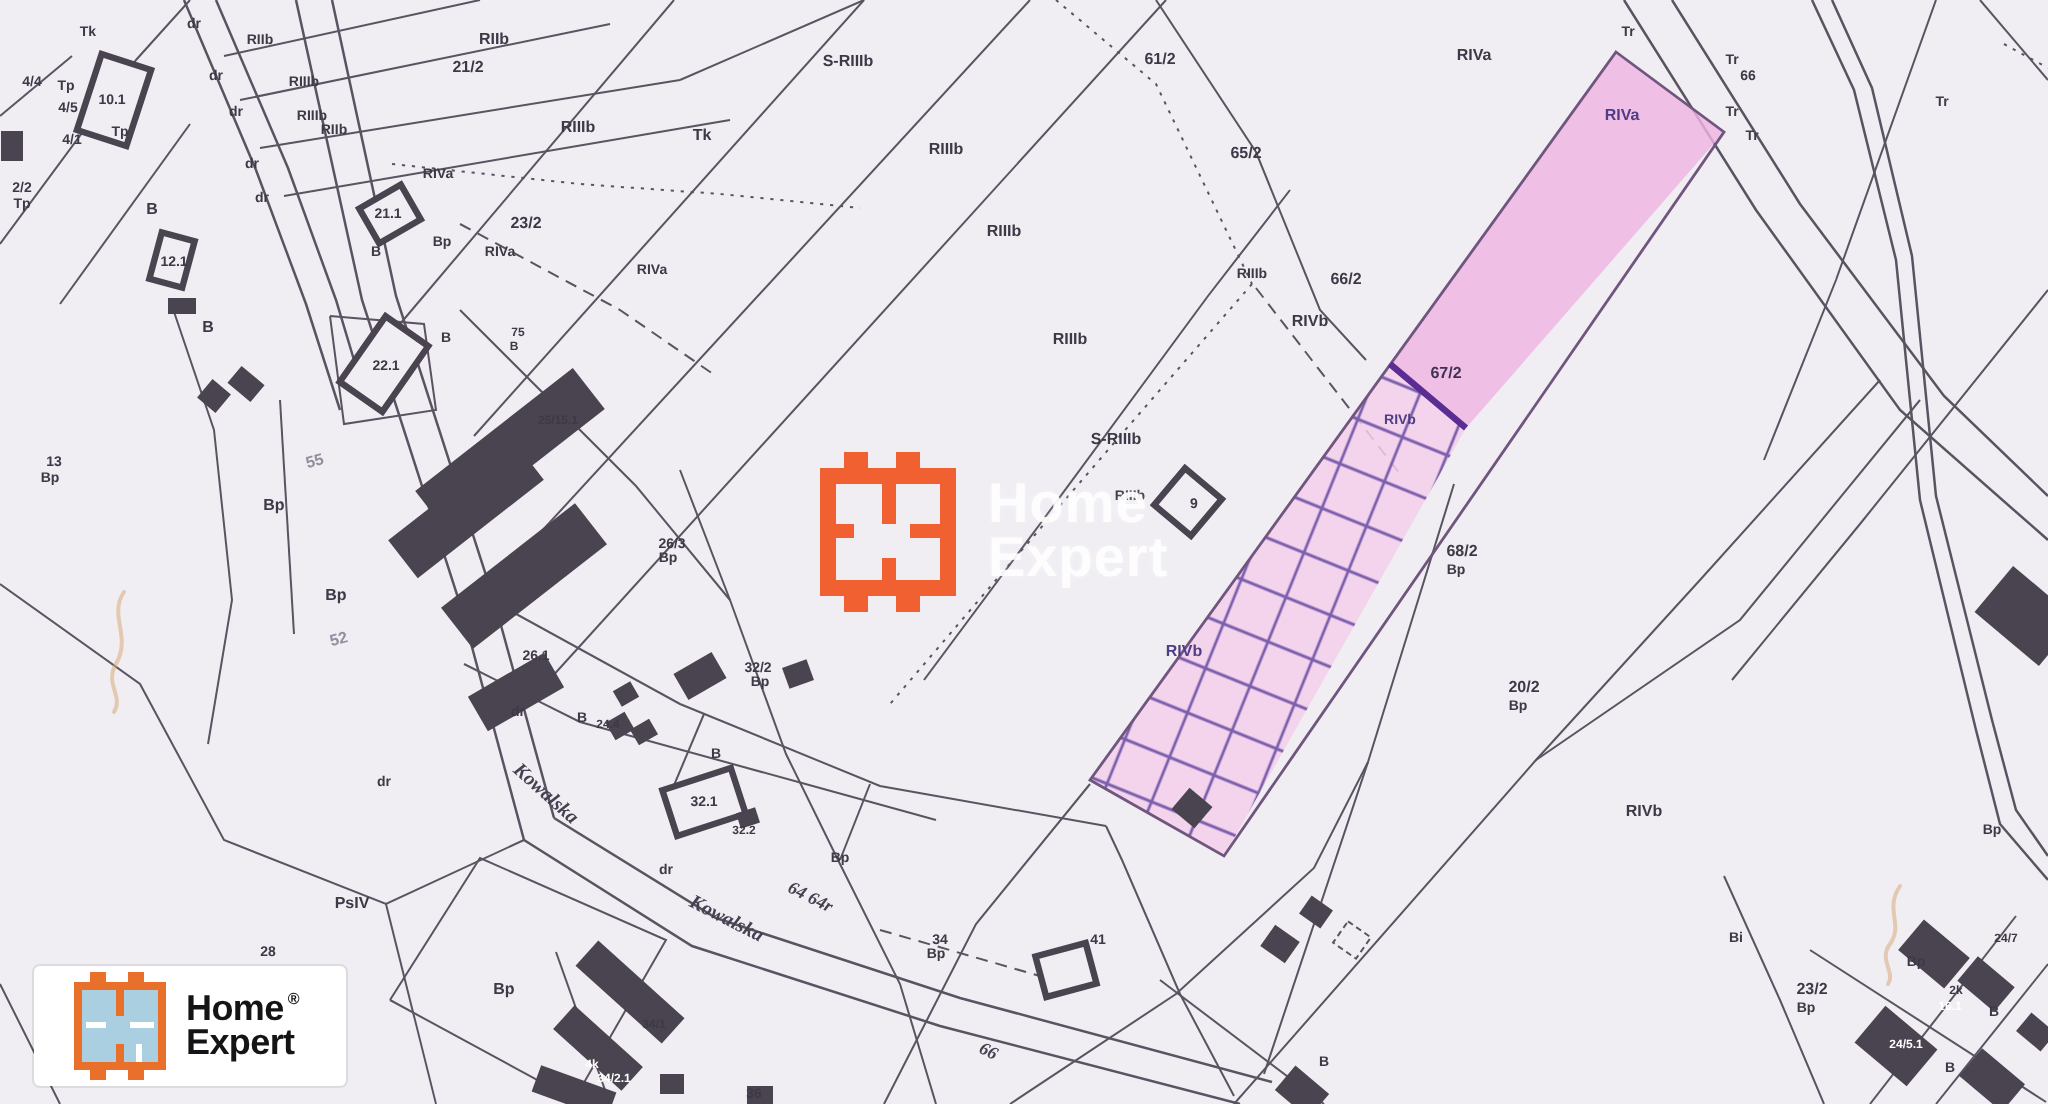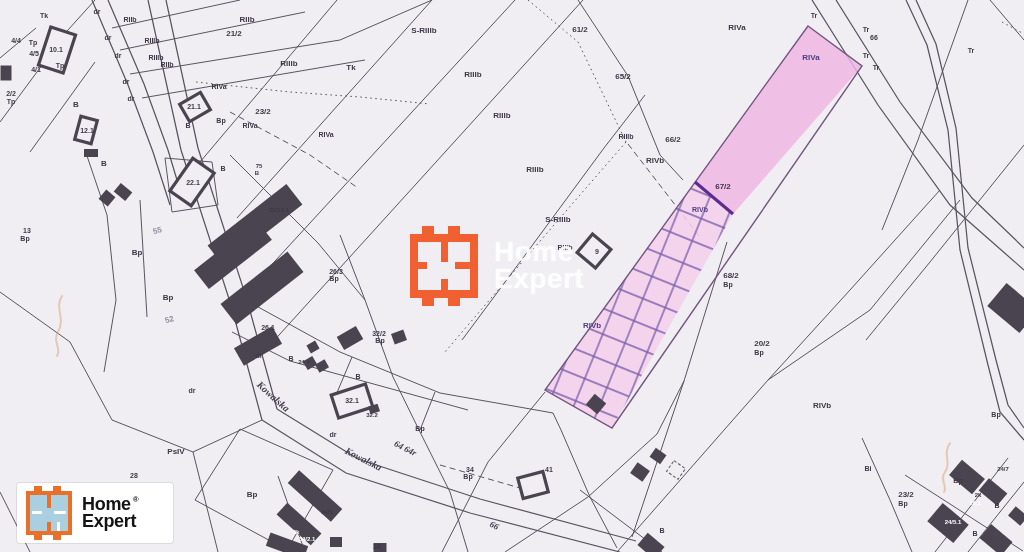--- a/index.html
+++ b/index.html
@@ -14,21 +14,21 @@
   .wm-icon .t1{top:-16px;left:4px;width:12px;height:9px;}
   .wm-icon .t2{top:-16px;left:30px;width:12px;height:9px;}
   .wm-icon .b1{bottom:-16px;left:4px;width:12px;height:9px;}
   .wm-icon .b2{bottom:-16px;left:30px;width:12px;height:9px;}
   .wm-icon .v1{left:44%;top:0;width:7px;height:20px;}
   .wm-icon .v2{left:44%;bottom:0;width:7px;height:11px;}
   .wm-icon .h1{right:0;top:20px;width:15px;height:7px;}
   .wm-icon .h2{left:0;top:20px;width:9px;height:7px;}
   .wm-text{margin-left:16px;font-weight:800;font-size:28px;line-height:.96;color:#ffffff;opacity:.93;letter-spacing:.5px;text-shadow:0 0 3px rgba(255,255,255,.35);}
   
-  .logo-card{position:absolute;left:17px;top:483px;width:156px;height:60px;background:#ffffff;border-radius:3px;display:flex;align-items:center;padding:0 9px;box-sizing:border-box;box-shadow:0 0 0 1px rgba(0,0,0,.08);}
+  .logo-card{position:absolute;left:17px;top:483px;width:156px;height:60px;background:#ffffff;border-radius:3px;display:flex;align-items:center;padding:0 20px;box-sizing:border-box;box-shadow:0 0 0 1px rgba(0,0,0,.08);}
   .logo-icon{position:relative;width:46px;height:44px;background:var(--logo-blue);border:4px solid var(--logo-orange);box-sizing:border-box;flex:none;}
   .logo-icon i{position:absolute;display:block;}
   .logo-icon .c1{top:-9px;left:4px;width:8px;height:5px;background:var(--logo-orange);}
   .logo-icon .c2{top:-9px;left:23px;width:8px;height:5px;background:var(--logo-orange);}
   .logo-icon .f1{bottom:-9px;left:4px;width:8px;height:5px;background:var(--logo-orange);}
   .logo-icon .f2{bottom:-9px;left:23px;width:8px;height:5px;background:var(--logo-orange);}
   .logo-icon .p1{left:45%;top:0;width:4px;height:13px;background:var(--logo-orange);}
   .logo-icon .p2{left:45%;bottom:0;width:4px;height:9px;background:var(--logo-orange);}
   .logo-icon .p3{left:2px;top:16px;width:10px;height:3px;background:#fff;}
   .logo-icon .p4{right:2px;top:16px;width:12px;height:3px;background:#fff;}

